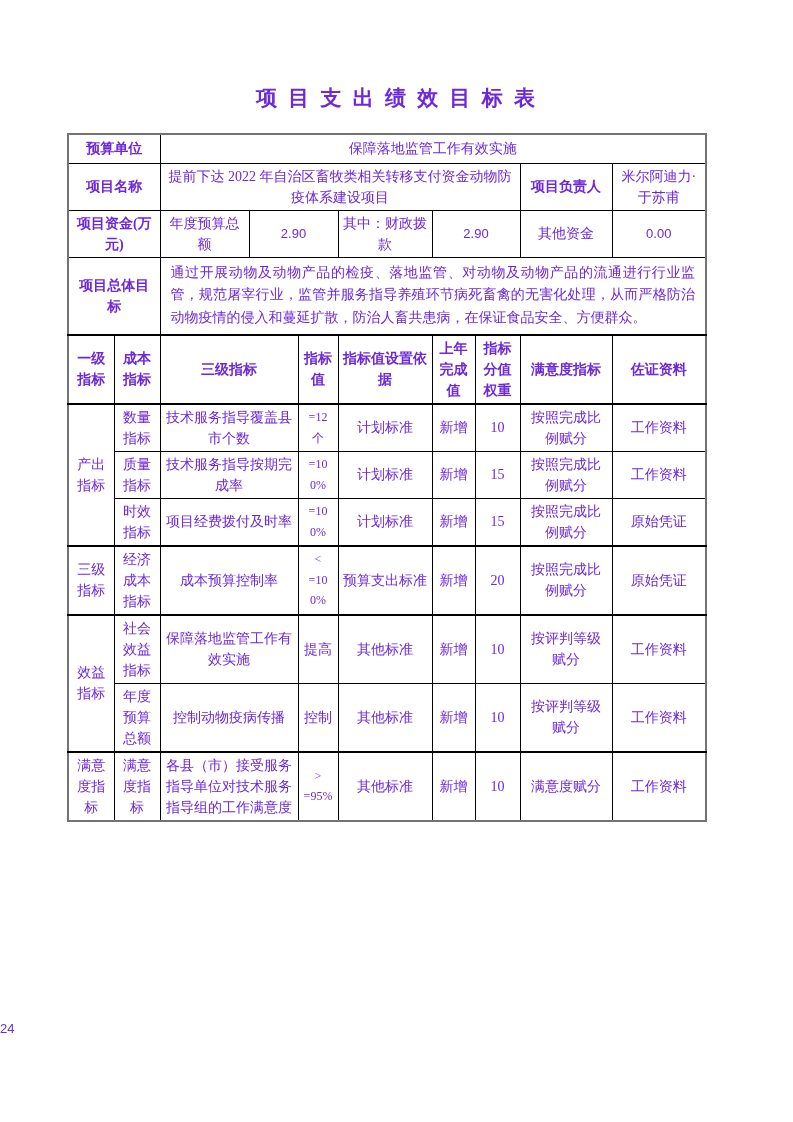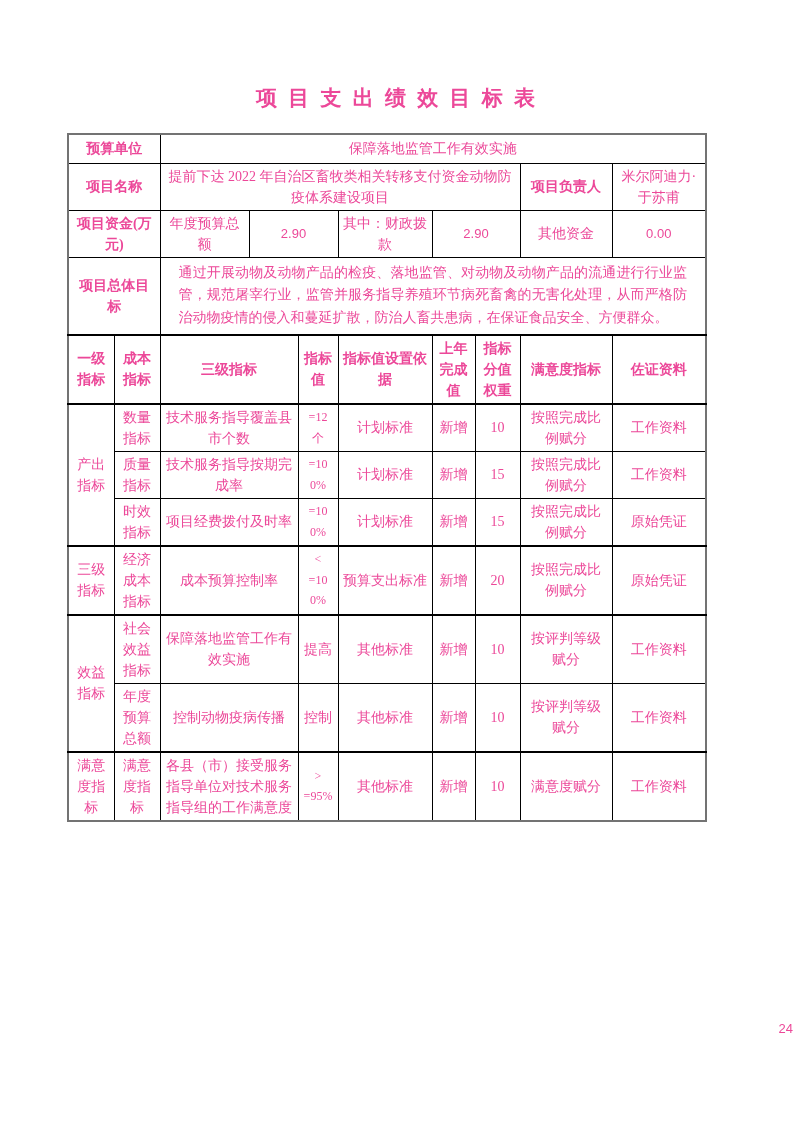--- a/index.html
+++ b/index.html
@@ -5,21 +5,21 @@
   html, body {
     margin: 0;
     padding: 0;
     background: #ffffff;
   }
   .page {
     position: relative;
     width: 793px;
     height: 1122px;
     background: #ffffff;
-    color: #ec4899;
+    color: #6d28d9;
     font-family: "Liberation Serif", "DejaVu Serif", serif;
     overflow: hidden;
   }
   .doc-title {
     position: absolute;
     top: 84px;
     left: 0;
     width: 100%;
     text-align: center;
     font-size: 21px;
@@ -43,39 +43,39 @@
     font-size: 14px;
     line-height: 1.5;
     padding: 2px 4px;
     overflow: hidden;
     word-break: break-all;
   }
   tr.thick td { border-top-width: 2px; }
   .bold { font-weight: bold; }
   .goal-cell {
     text-align: justify !important;
-    padding: 4px 18px !important;
+    padding: 4px 10px !important;
     line-height: 1.62 !important;
     margin-left: 26px;
   }
   .val {
     white-space: pre-line;
     font-size: 12px !important;
     line-height: 1.7 !important;
   }
   .num {
     font-family: "Liberation Sans", "DejaVu Sans", sans-serif;
     font-size: 13px !important;
   }
   .page-number {
     position: absolute;
     top: 1021px;
     left: 0;
     width: 100%;
-    text-align: right;
+    text-align: left;
     font-size: 13px;
     font-family: "Liberation Sans", "DejaVu Sans", sans-serif;
   }
 </style>
 </head>
 <body>
 
 <div class="page">
 
   <div class="doc-title">项 目 支 出 绩 效 目 标 表</div>

